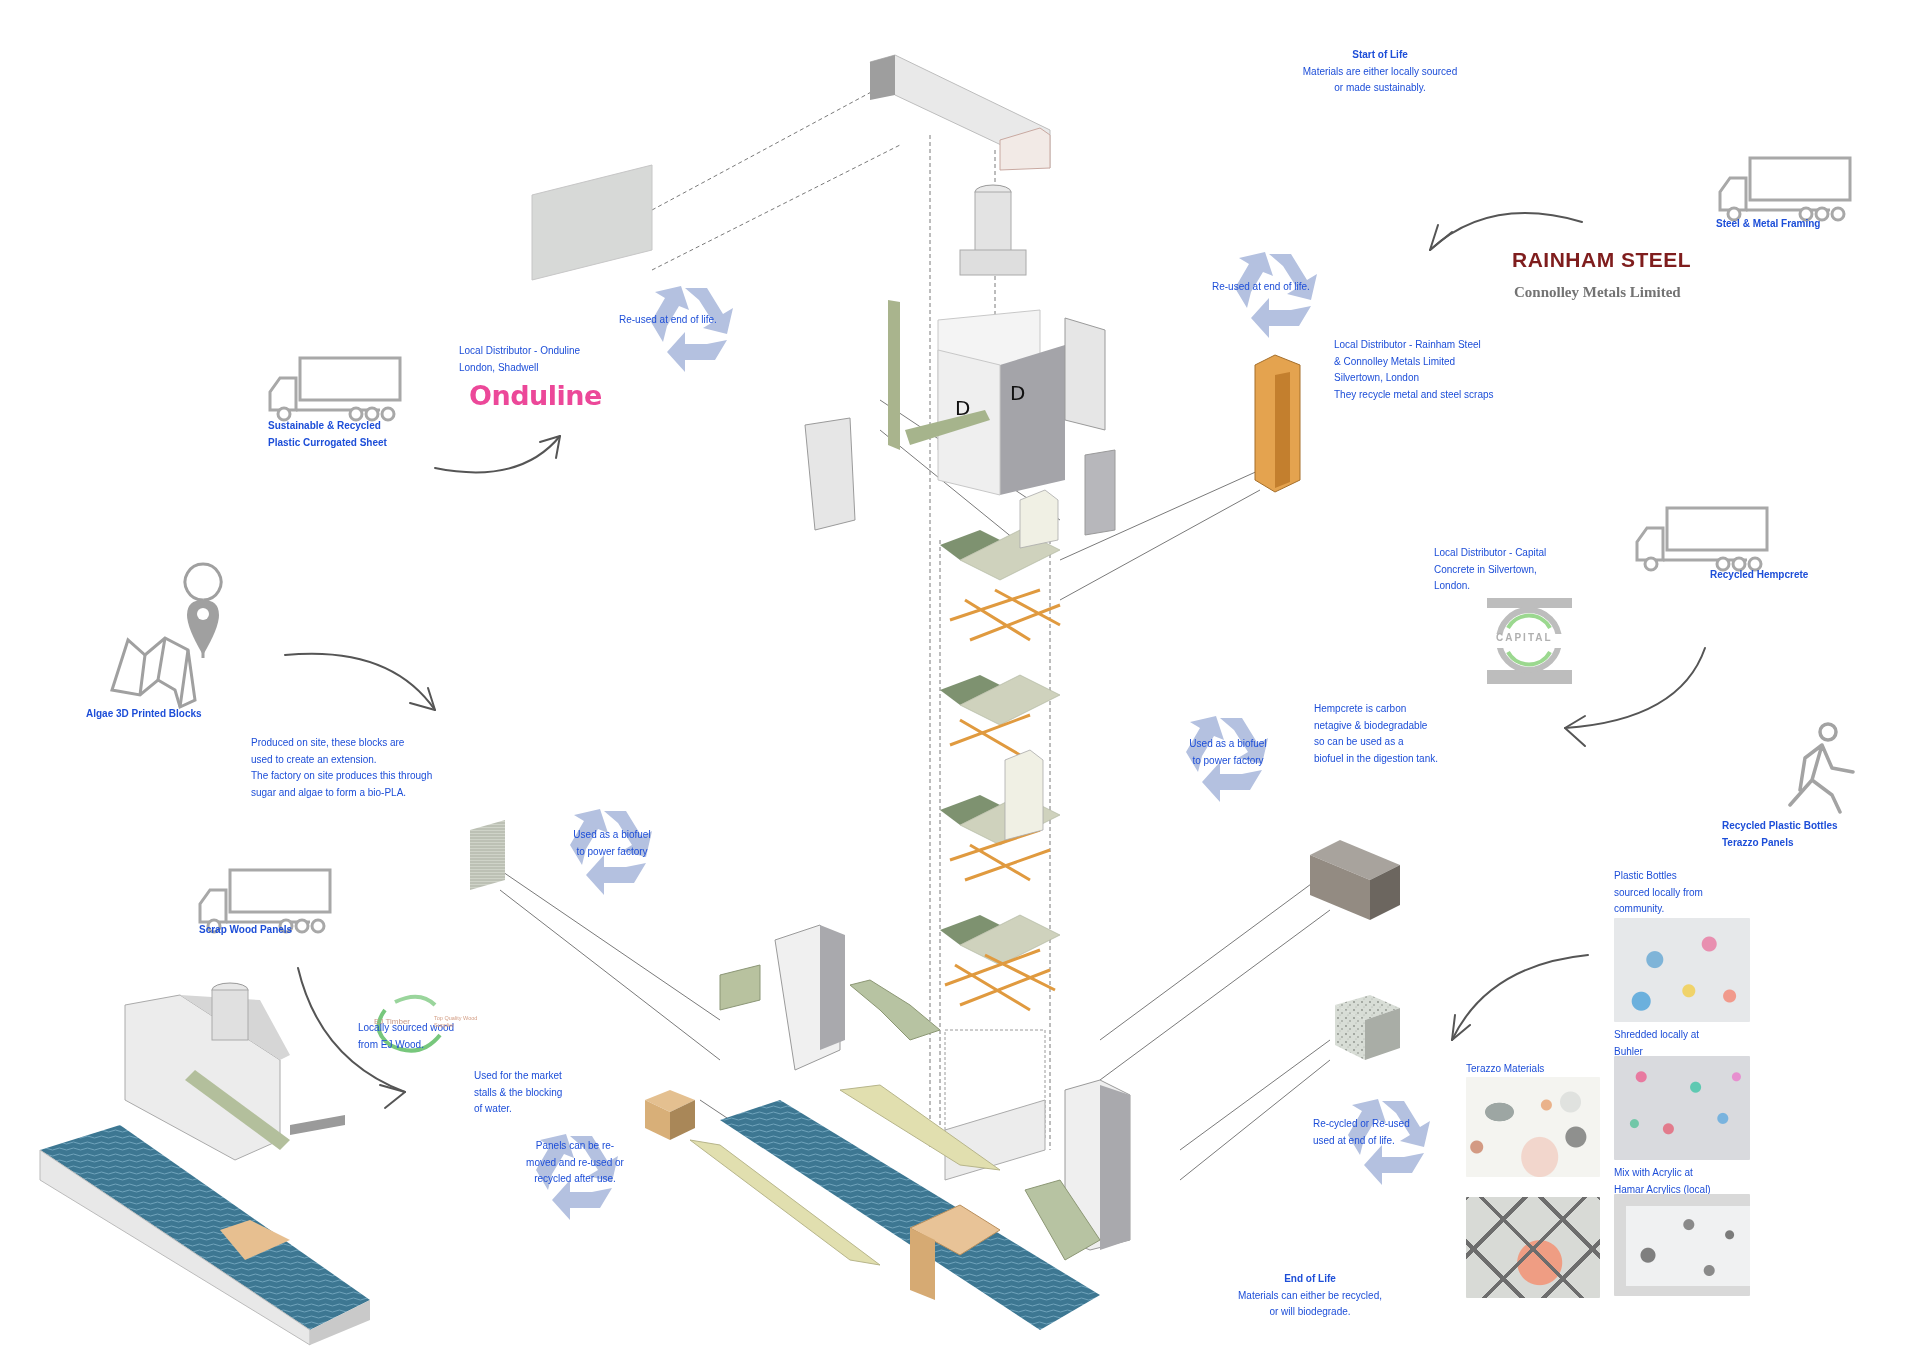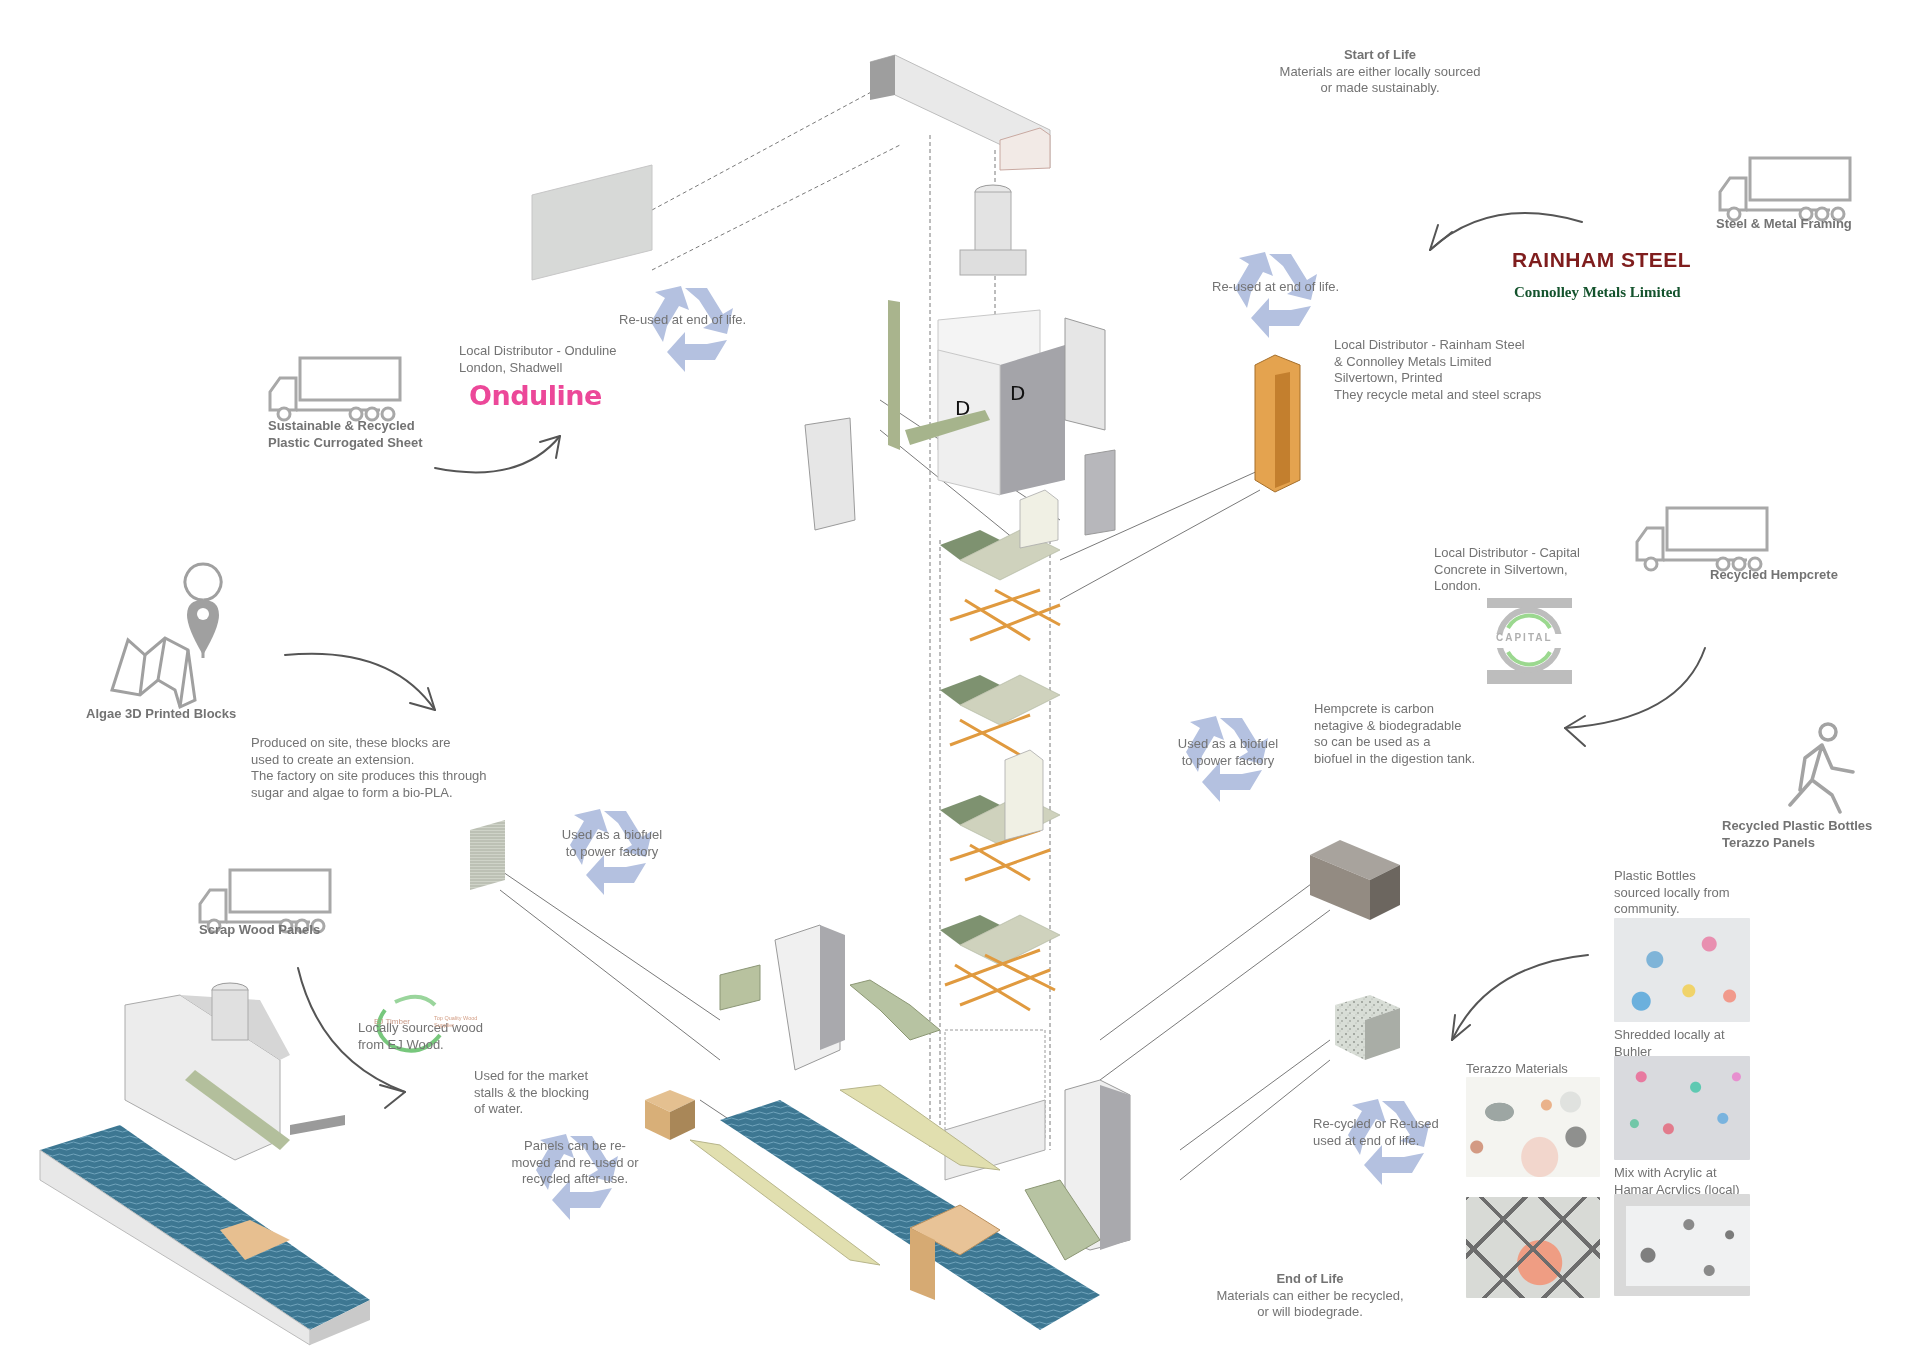--- a/index.html
+++ b/index.html
@@ -1,23 +1,23 @@
 <!DOCTYPE html>
 <html><head>
 <meta charset="utf-8">
 <style>
   html,body{margin:0;padding:0;background:#ffffff;}
   body{width:1920px;height:1357px;position:relative;overflow:hidden;font-family:"Liberation Sans",sans-serif;color:#1a1a1a;}
   .abs{position:absolute;}
-  .t{font-size:13px;line-height:16.5px;white-space:nowrap;color:#737373;}
+  .t{font-size:10px;line-height:16.5px;white-space:nowrap;color:#1d4ed8;}
   .b{font-weight:bold;}
   .c{text-align:center;}
   svg.layer{position:absolute;left:0;top:0;}
   .logo-rainham{font-family:"Liberation Sans",sans-serif;font-weight:bold;font-size:21px;color:#7f1d1d;letter-spacing:0.5px;}
-  .logo-connolley{font-family:"Liberation Serif",serif;font-weight:bold;font-size:15px;color:#14532d;}
+  .logo-connolley{font-family:"Liberation Serif",serif;font-weight:bold;font-size:15px;color:#737373;}
   .logo-onduline{font-family:"DejaVu Sans",sans-serif;font-weight:bold;font-size:27px;color:#ec4899;letter-spacing:-0.5px;}
   .photo{position:absolute;border-radius:1px;overflow:hidden;}
 </style>
 </head>
 <body>
 
 <svg class="layer" width="1920" height="1357" viewBox="0 0 1920 1357">
   <defs>
     <pattern id="waterPat" width="14" height="6" patternUnits="userSpaceOnUse">
       <rect width="14" height="6" fill="#3d7792"></rect>
@@ -254,21 +254,21 @@
   <div>or made sustainably.</div>
 </div>
 
 <div class="abs t b" style="left:1716px;top:216px;">Steel &amp; Metal Framing</div>
 <div class="abs logo-rainham" style="left:1512px;top:248px;">RAINHAM STEEL</div>
 <div class="abs logo-connolley" style="left:1514px;top:284px;">Connolley Metals Limited</div>
 <div class="abs t" style="left:1212px;top:279px;">Re-used at end of life.</div>
 <div class="abs t" style="left:1334px;top:337px;">
   <div>Local Distributor - Rainham Steel</div>
   <div>&amp; Connolley Metals Limited</div>
-  <div>Silvertown, Printed</div>
+  <div>Silvertown, London</div>
   <div>They recycle metal and steel scraps</div>
 </div>
 
 <div class="abs t b" style="left:268px;top:418px;">
   <div>Sustainable &amp; Recycled</div>
   <div>Plastic Currogated Sheet</div>
 </div>
 <div class="abs t" style="left:459px;top:343px;">
   <div>Local Distributor - Onduline</div>
   <div>London, Shadwell</div>

